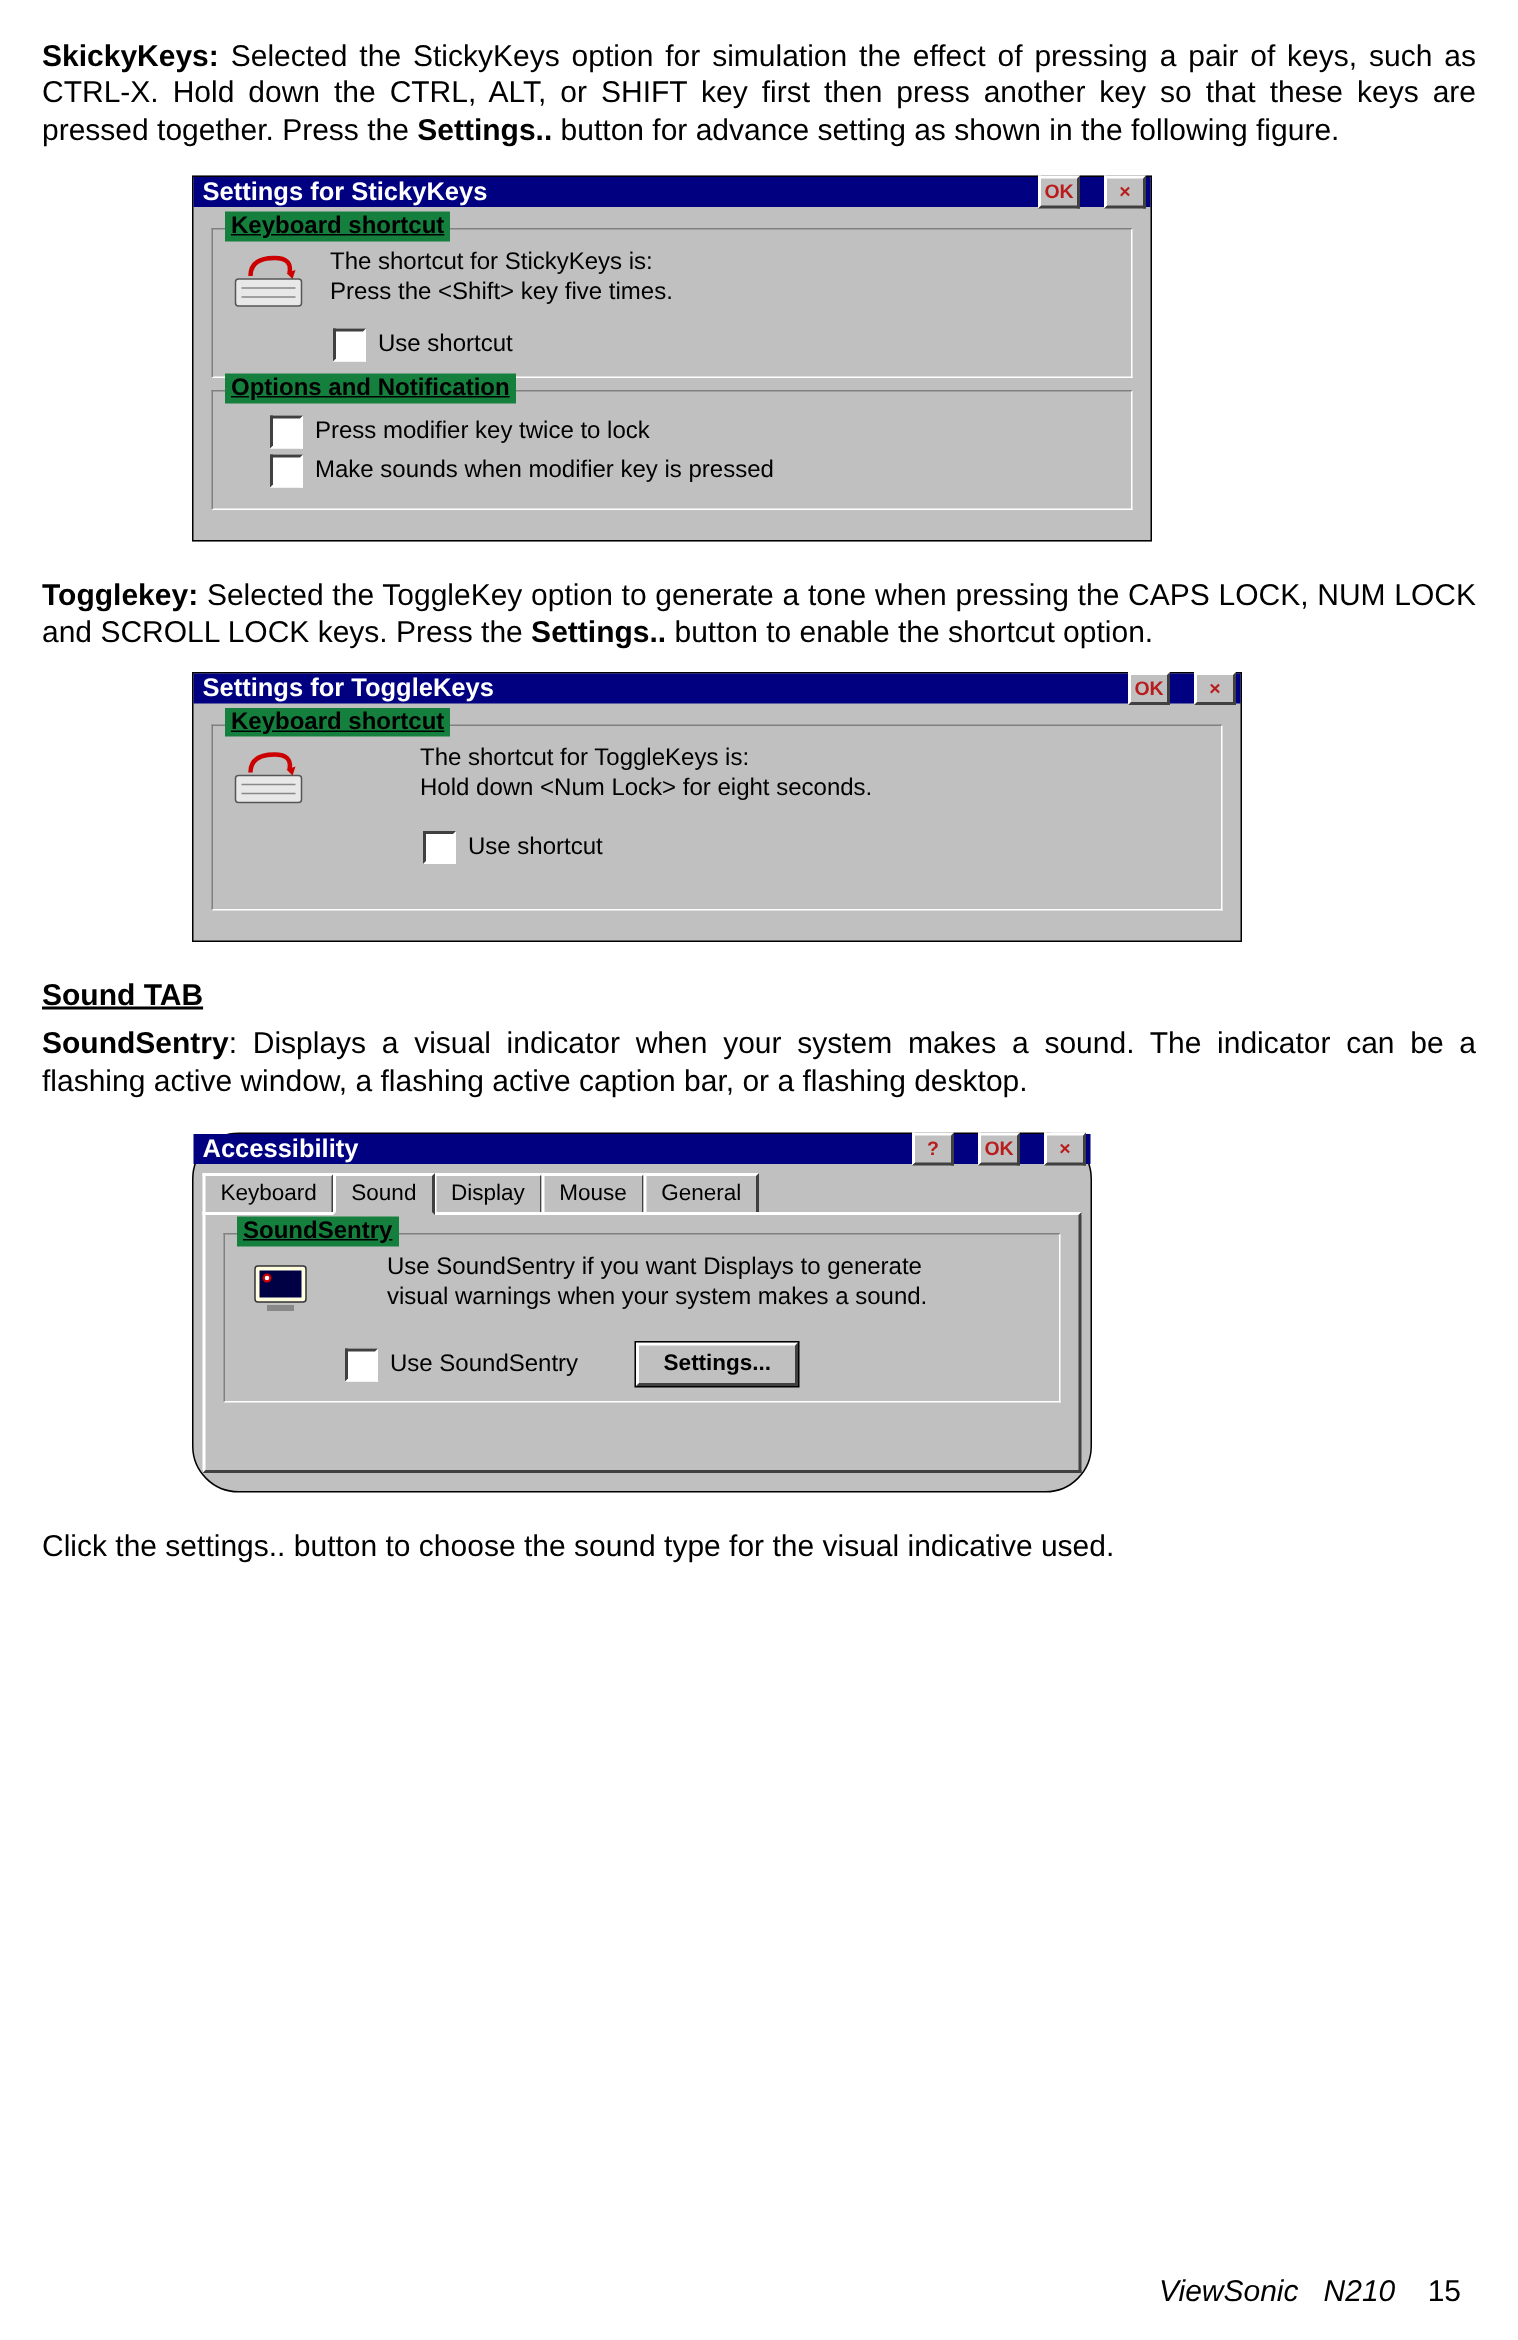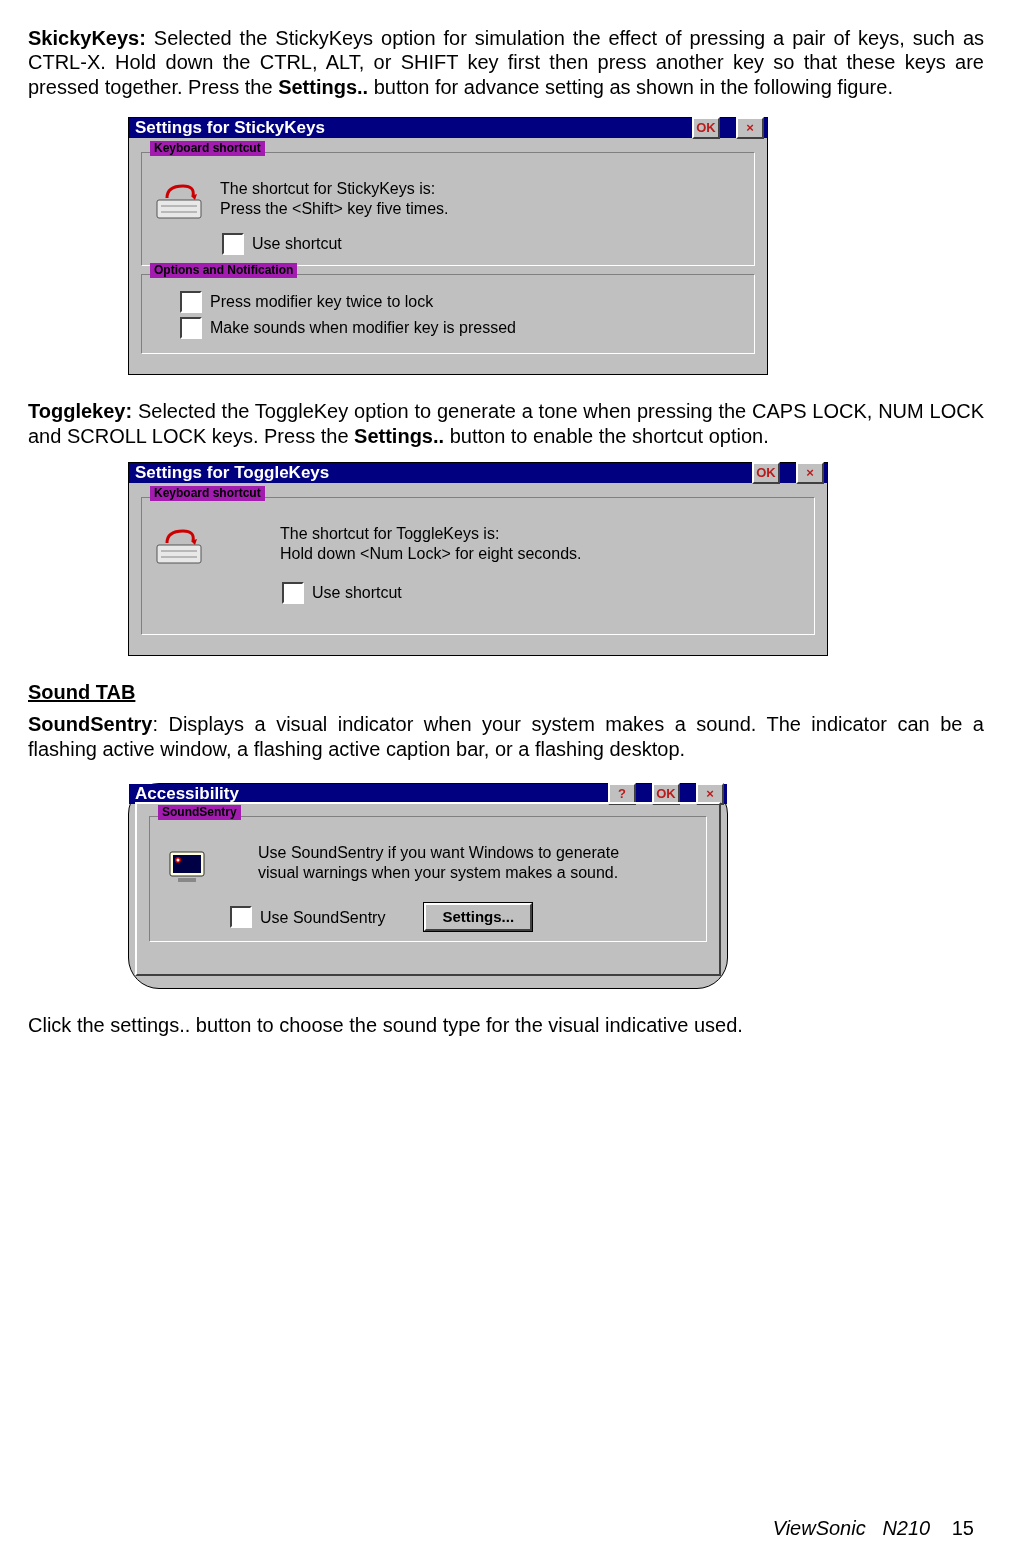--- a/index.html
+++ b/index.html
@@ -62,26 +62,27 @@
     border-right-color: #fff;
     border-bottom-color: #fff;
     padding: 12px 10px 10px 10px;
     margin: 6px 2px 8px 2px;
     position: relative;
   }
   .groupbox .legend {
     position: absolute;
     top: -12px;
     left: 8px;
-    background: #a21caf;
+    background: #15803d;
     padding: 0 4px;
     font-weight: bold;
-    font-size: 12px;
-  }
-  .row { display: flex; align-items: flex-start; margin-top: 14px; }
+    font-size: 16px;
+    text-decoration: underline;
+  }
+  .row { display: flex; align-items: flex-start; }
   .icon-box {
     width: 56px; height: 46px;
     display: flex; align-items: center; justify-content: center;
     margin-right: 12px;
     flex-shrink: 0;
   }
   .shortcut-text { flex: 1; font-size: 16px; line-height: 1.25; }
   .checkbox-row {
     display: flex;
     align-items: center;
@@ -245,35 +246,42 @@
   <span class="bold">SoundSentry</span><span>: Displays a visual indicator when your system makes a sound. The indicator can be a flashing active window, a flashing active caption bar, or a flashing desktop.</span>
 </p>
 
 <div class="dialog" style="width:600px; margin-top:22px;border-radius:31px;">
   <div class="titlebar">
     <span class="title">Accessibility</span>
     <span class="titlebar-btn">?</span>
     <span class="titlebar-btn">OK</span>
     <span class="titlebar-btn">×</span>
   </div>
+  <div class="tabs">
+    <div class="tab">Keyboard</div>
+    <div class="tab active">Sound</div>
+    <div class="tab">Display</div>
+    <div class="tab">Mouse</div>
+    <div class="tab">General</div>
+  </div>
   <div class="tabpanel">
     <div class="groupbox" style="margin-top:2px;">
       <div class="legend">SoundSentry</div>
       <div class="row">
         <div class="icon-box monitor-icon">
           <svg width="48" height="40" viewBox="0 0 48 40">
             <rect x="6" y="6" width="34" height="24" rx="2" fill="#ffffe0" stroke="#333"></rect>
             <rect x="9" y="9" width="28" height="18" fill="#004"></rect>
             <rect x="14" y="32" width="18" height="4" fill="#888"></rect>
             <circle cx="14" cy="14" r="3" fill="#c00"></circle>
             <circle cx="14" cy="14" r="1.5" fill="#fff"></circle>
           </svg>
         </div>
         <div class="shortcut-text" style="margin-left:30px;">
-          <div>Use SoundSentry if you want Windows to generate</div>
+          <div>Use SoundSentry if you want Displays to generate</div>
           <div>visual warnings when your system makes a sound.</div>
         </div>
       </div>
       <div class="ss-row">
         <div class="checkbox-row" style="margin:0;align-items:center;">
           <span class="cbx"></span>
           <span>Use SoundSentry</span>
         </div>
         <span class="button3d">Settings...</span>
       </div>

